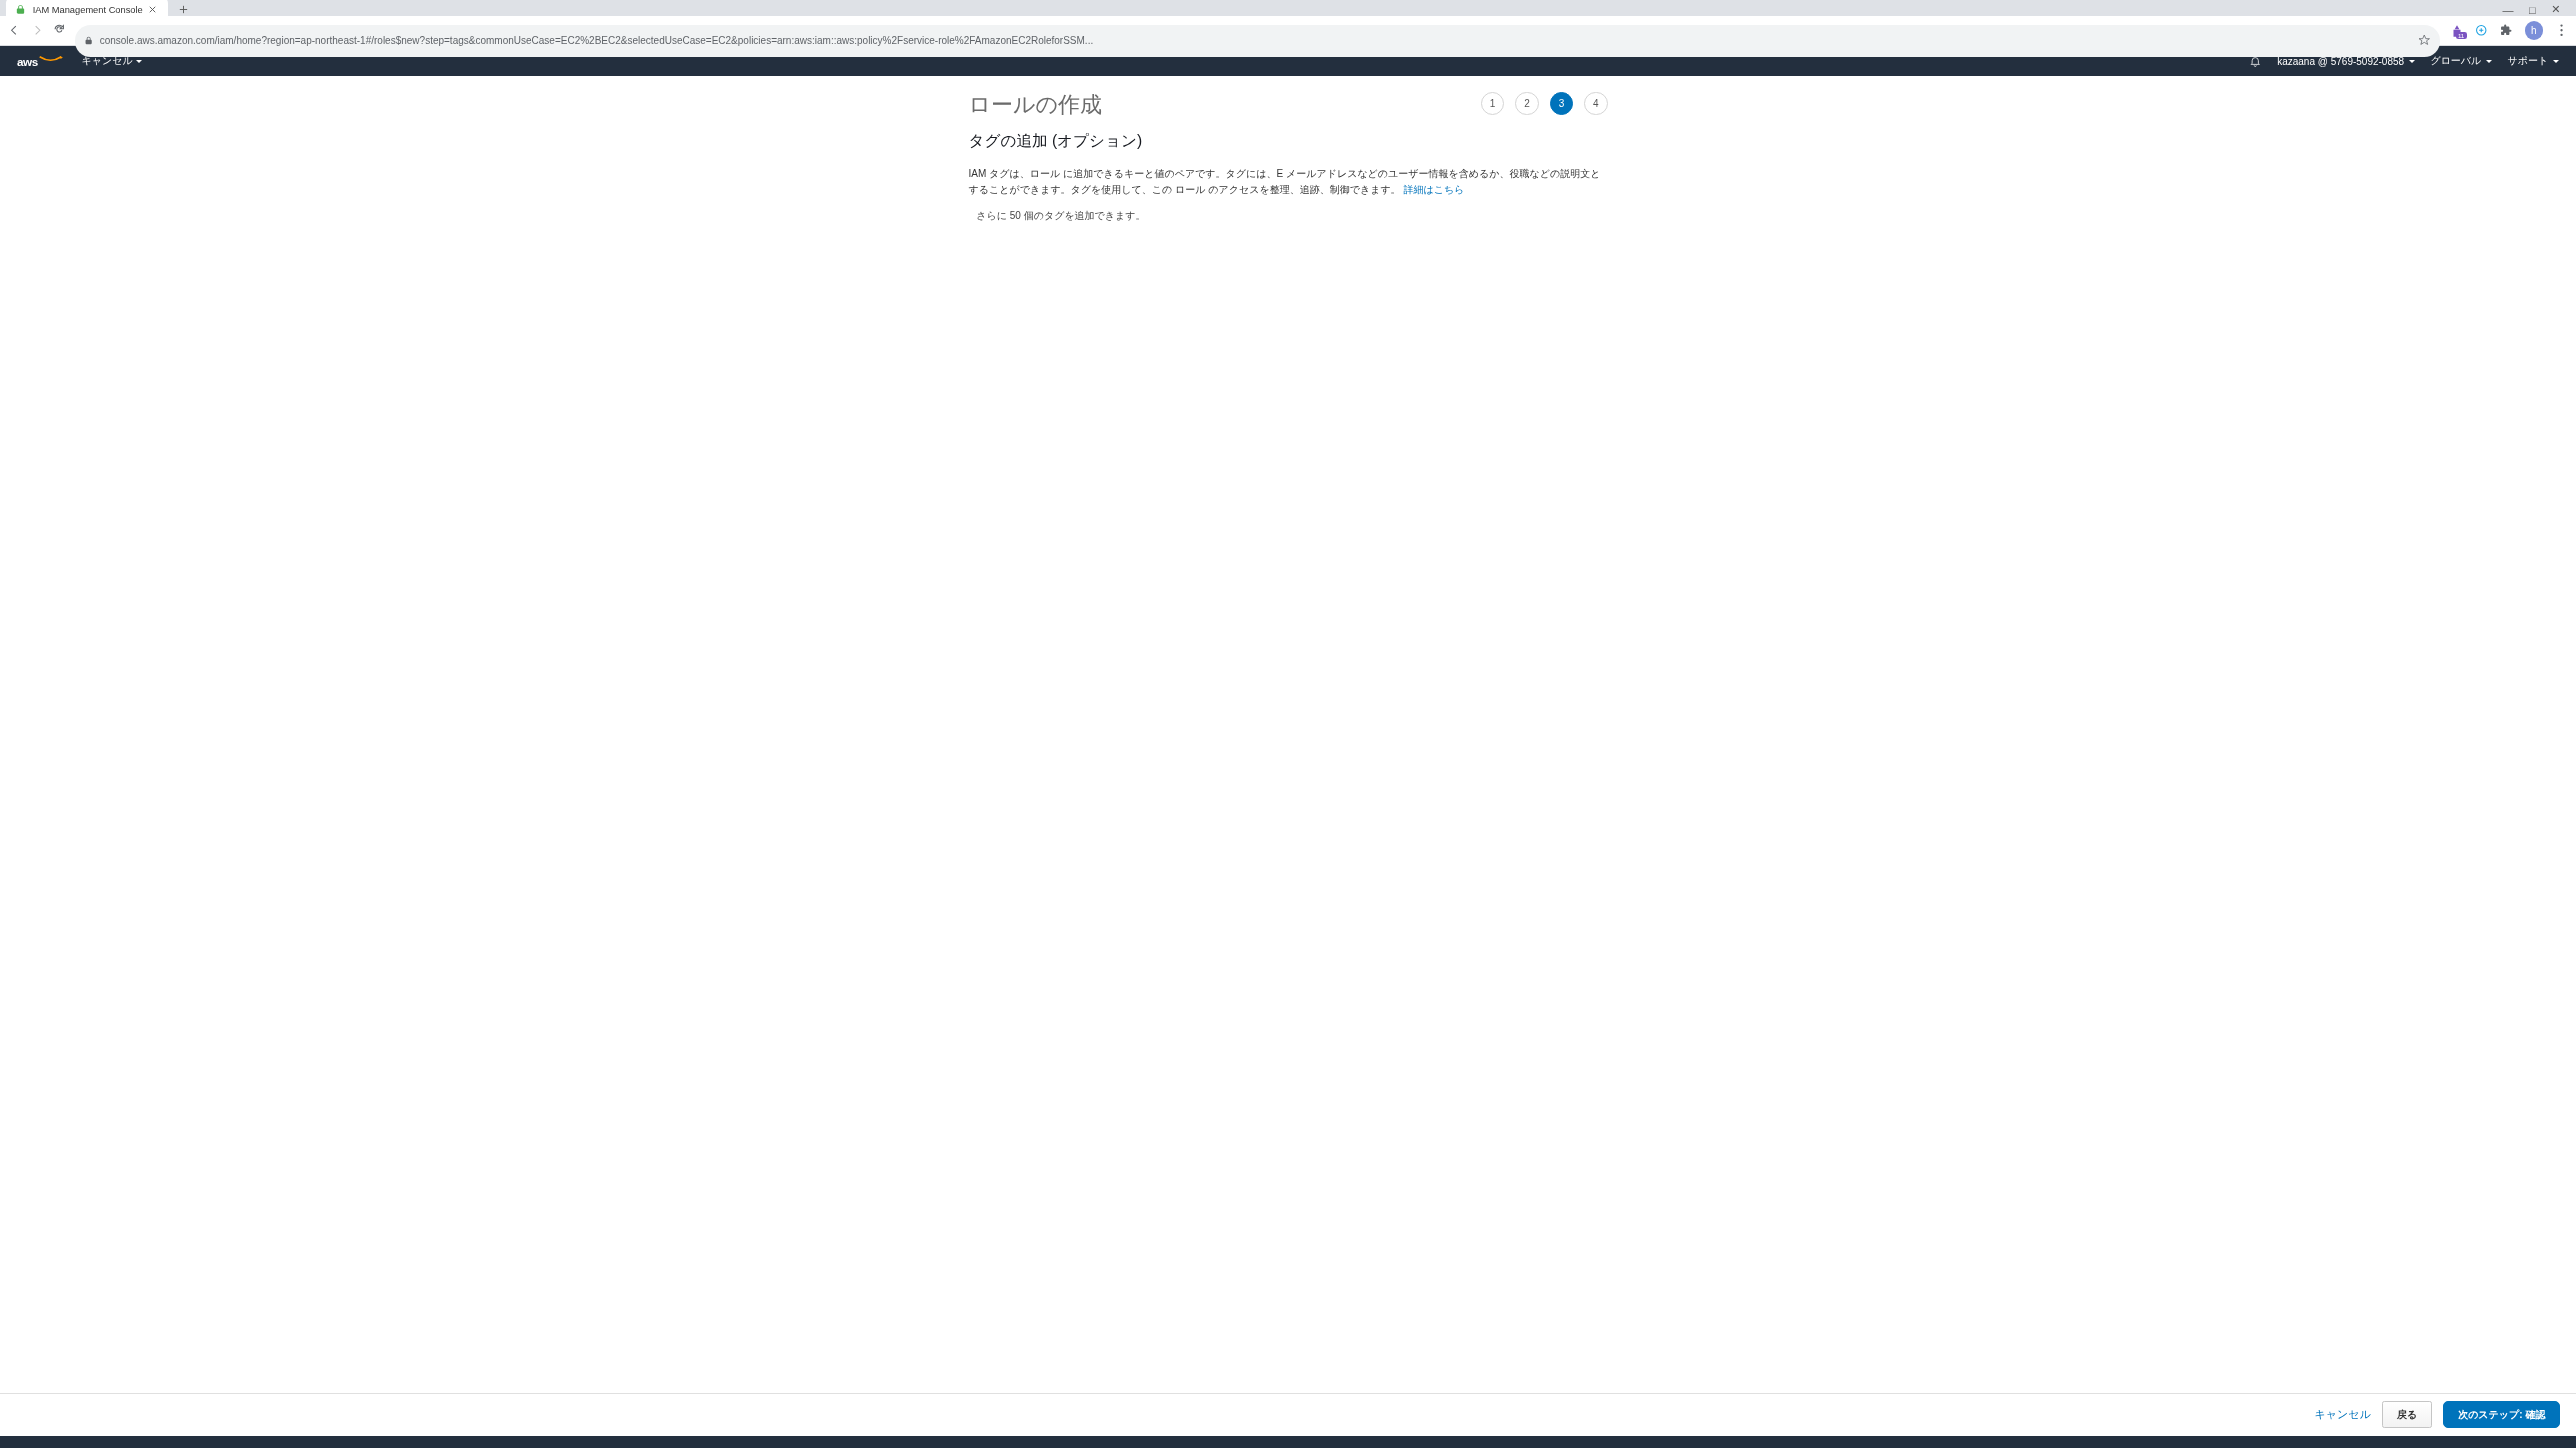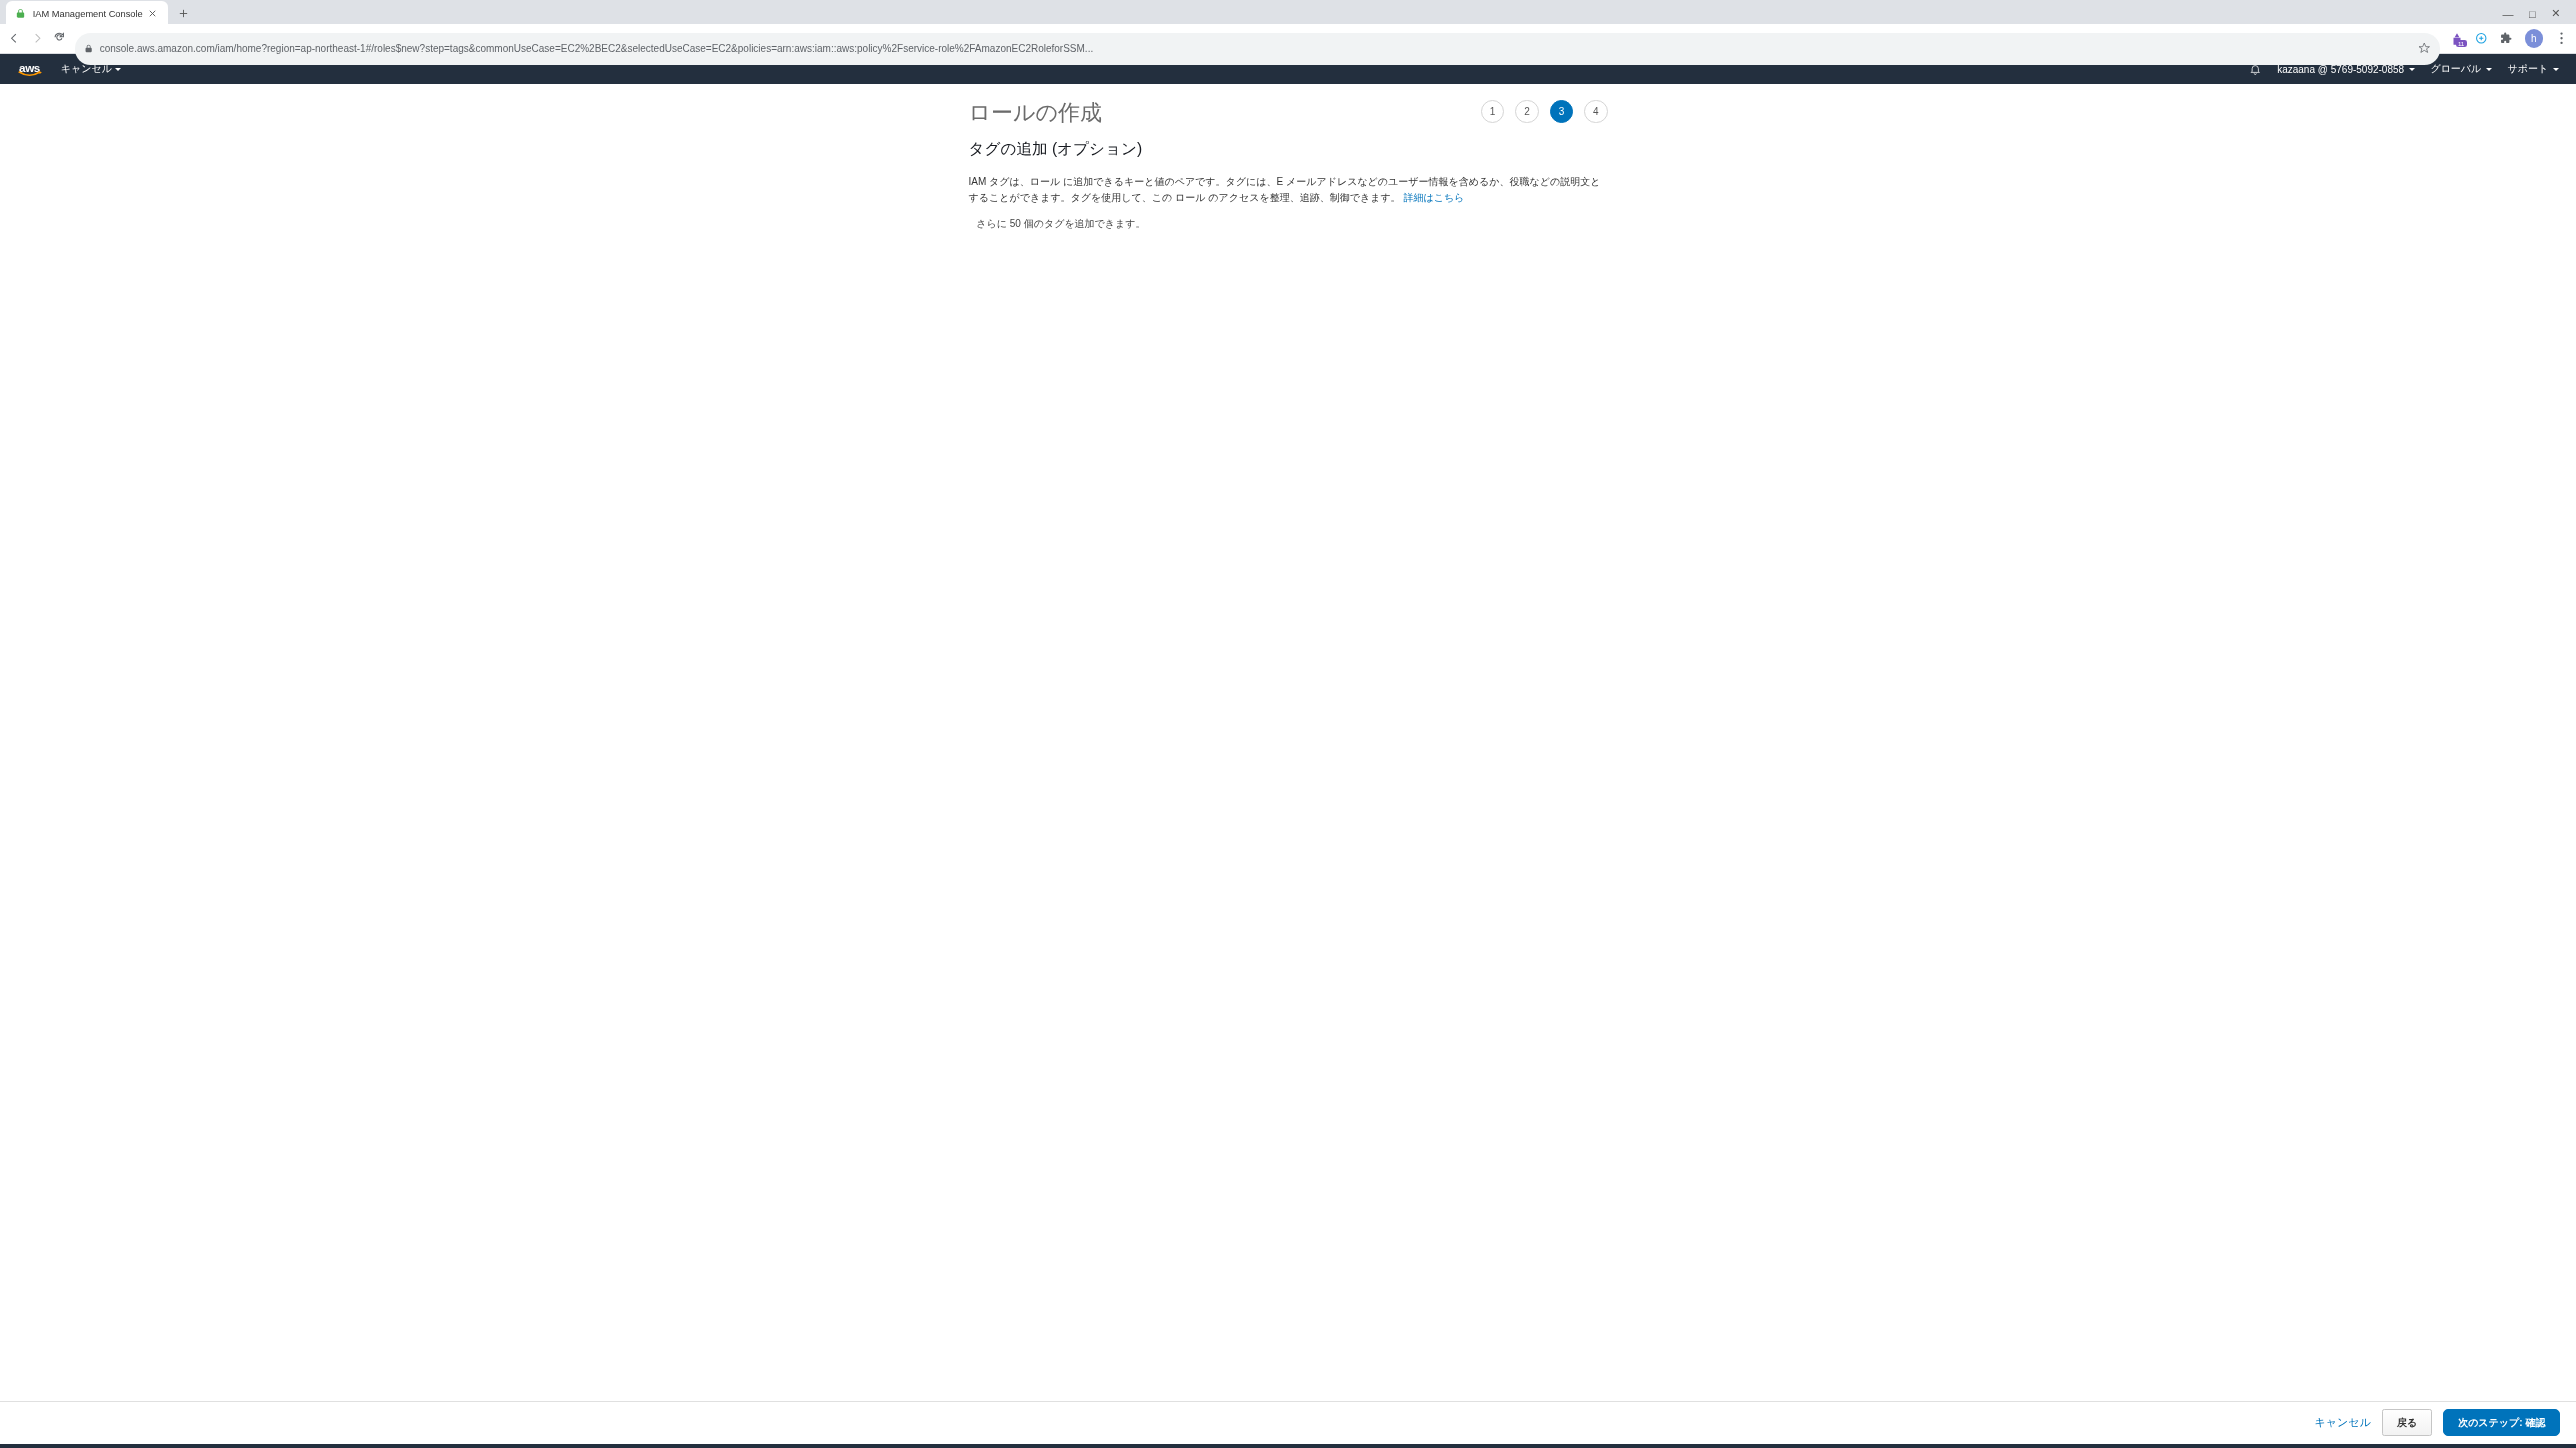--- a/index.html
+++ b/index.html
@@ -1,20 +1,20 @@
 <!DOCTYPE html>
 <html style="font-size:12.5px"><head>
   <meta charset="utf-8">
   <style>
     * { box-sizing: border-box; margin: 0; padding: 0; }
     body { font-family: "Amazon Ember", "Helvetica Neue", Arial, sans-serif; font-size: 11px; color: #16191f; background: #fff; }
 
     
     .browser-chrome { background: #dee1e6; }
-    .tab-strip { display: flex; align-items: center; height: 24px; padding: 3.1px 6.2px 0; }
+    .tab-strip { display: flex; align-items: center; height: 16px; padding: 3.1px 6.2px 0; }
     .tab { display: flex; align-items: center; background: #fff; border-radius: 6.2px 6.2px 0 0; padding: 4.7px 9.3px; height: 25px; min-width: 156px; justify-content: space-between; }
     .tab-favicon { width: 11px; height: 11px; margin-right: 6.2px; color: #2e7d32; }
     .tab-title { font-size: 9.3px; color: #333; flex: 1; }
     .tab-close { width: 11px; height: 11px; color: #555; margin-left: 4.7px; cursor: pointer; }
     .new-tab { width: 22px; height: 22px; display: flex; align-items: center; justify-content: center; color: #555; margin-left: 4.7px; cursor: pointer; }
     .window-controls { display: flex; gap: 15.6px; padding-right: 9.3px; color: #555; align-items: center; margin-left: auto; }
     .window-controls span { cursor: pointer; font-size: 11px; }
 
     .toolbar { display: flex; align-items: center; height: 30px; background: #fff; border-bottom: 0.8px solid #dadce0; padding: 0 7.8px; gap: 9.3px; }
     .nav-arrows { display: flex; gap: 11px; color: #5f6368; }
@@ -24,21 +24,21 @@
     .lock-icon { width: 9.3px; height: 9.3px; margin-right: 6.2px; }
     .url-text { white-space: nowrap; overflow: hidden; text-overflow: ellipsis; flex: 1; }
     .toolbar-icons { display: flex; align-items: center; gap: 11px; color: #5f6368; }
     .toolbar-icons .ticon { width: 14px; height: 14px; cursor: pointer; display: flex; align-items: center; justify-content: center; }
     .avatar { width: 18.7px; height: 18.7px; border-radius: 50%; background: #7b8fd9; color: #fff; display: flex; align-items: center; justify-content: center; font-size: 10px; }
     .ext-badge { position: relative; }
     .ext-badge .badge-num { position: absolute; bottom: -1.6px; right: -3.1px; background: #7b53c1; color: #fff; font-size: 6.2px; border-radius: 2.3px; padding: 0 2.3px; }
 
     
     .aws-header { background: #232f3e; color: #fff; height: 30px; display: flex; align-items: center; padding: 0 17px; }
-    .aws-logo-wrap { display: flex; flex-direction: column; align-items: center; margin-right: 18.7px; }
+    .aws-logo-wrap { display: flex; flex-direction: row; align-items: center; margin-right: 18.7px; }
     .aws-logo-text { font-family: Arial, sans-serif; font-weight: bold; font-size: 11.7px; letter-spacing: -0.4px; }
     .aws-smile { margin-top: -3.1px; }
     .services-menu { color: #fff; font-size: 10px; display: flex; align-items: center; gap: 3.1px; cursor: pointer; }
     .aws-header-right { margin-left: auto; display: flex; align-items: center; gap: 15.6px; }
     .bell-icon { width: 12.5px; height: 12.5px; color: #fff; cursor: pointer; }
     .header-item { font-size: 10px; display: flex; align-items: center; gap: 4.7px; cursor: pointer; }
     .caret { width: 0; height: 0; border-left: 3.1px solid transparent; border-right: 3.1px solid transparent; border-top: 3.9px solid currentColor; }
 
     
     .main-wrap { display: flex; justify-content: center; padding: 14px 15.6px 47px; min-height: calc(100vh - 28px - 30px - 30px - 26.5px - 17px); }

